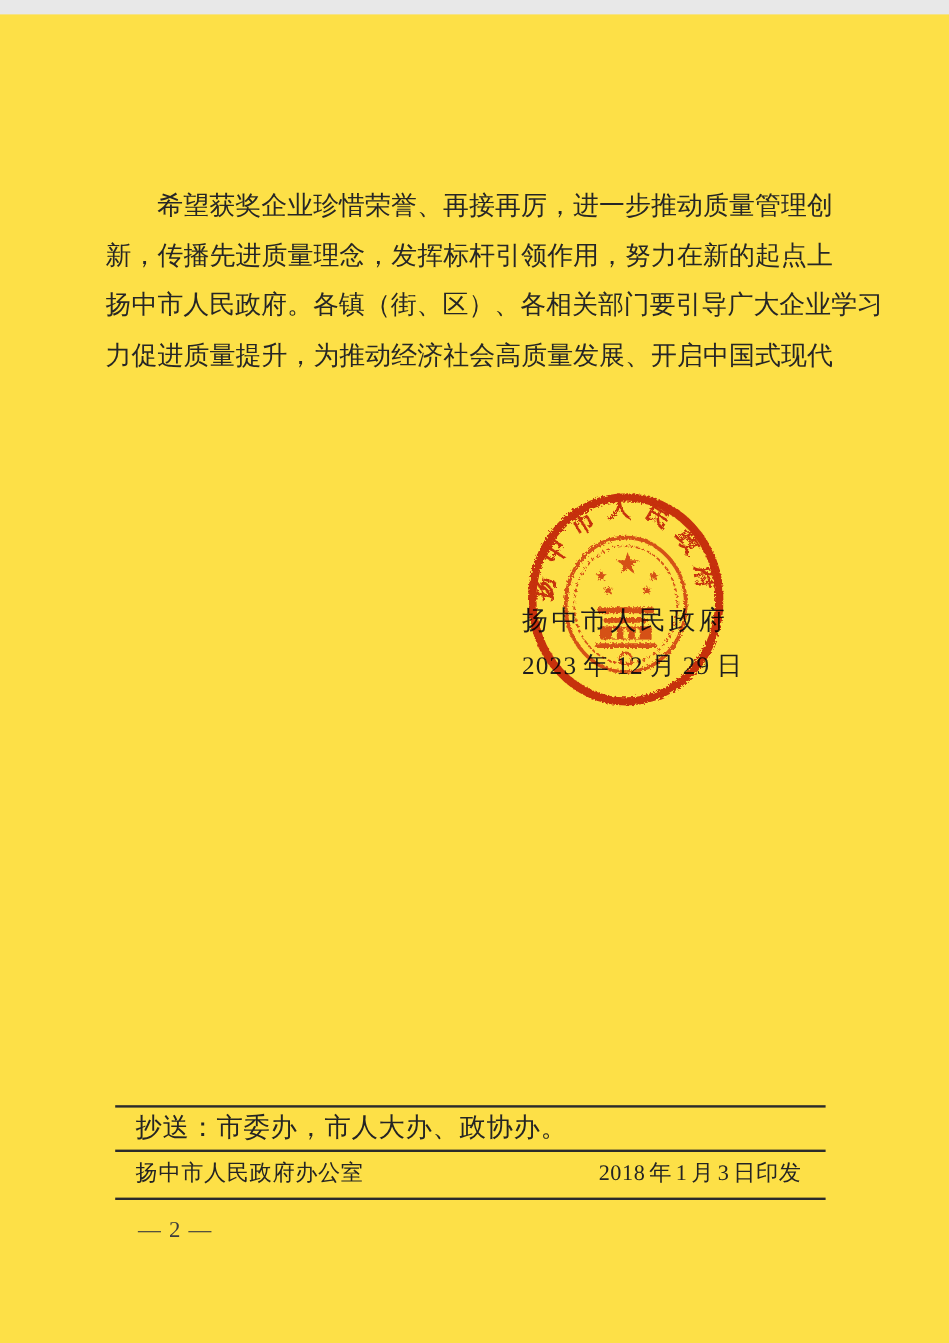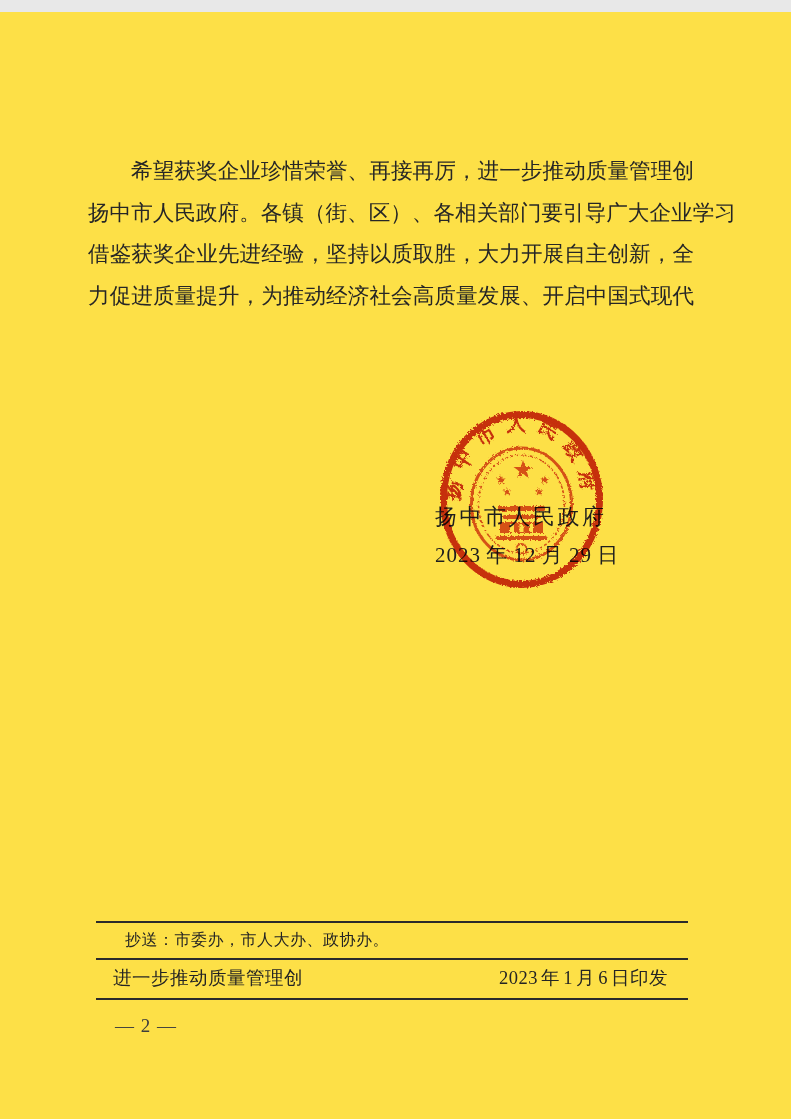--- a/index.html
+++ b/index.html
@@ -39,23 +39,23 @@
   .seal{
     position:absolute;left:440px;top:399px;width:163px;height:178px;
     mix-blend-mode:multiply;opacity:0.94;
   }
   
   .rule{position:absolute;left:96px;width:592px;height:2px;background:#2b2b2b;}
   .rule-1{top:909px;}
   .rule-2{top:946px;}
   .rule-3{top:986px;}
   .footer-cc{
-    position:absolute;left:108px;top:911px;width:592px;height:34px;
+    position:absolute;left:96px;top:911px;width:592px;height:34px;
     line-height:34px;padding-left:17px;box-sizing:border-box;
-    font-size:16px;letter-spacing:0.5px;color:#242424;white-space:nowrap;
+    font-size:22px;letter-spacing:0.5px;color:#242424;white-space:nowrap;
   }
   .footer-issue{
     position:absolute;left:96px;top:948px;width:592px;height:37px;
     line-height:37px;box-sizing:border-box;
     padding-left:17px;padding-right:20px;
     display:flex;justify-content:space-between;align-items:center;
     font-size:18.5px;color:#242424;white-space:nowrap;
   }
   .footer-issue .office{letter-spacing:0.5px;}
   .footer-issue .printdate{letter-spacing:0.5px;word-spacing:-2px;}
@@ -64,22 +64,22 @@
     font-size:19px;color:#3d3d3d;letter-spacing:1px;white-space:nowrap;
   }
 </style>
 </head>
 <body>
 
 <div class="page">
 
   <div class="body-text">
     <div class="body-line indent">希望获奖企业珍惜荣誉、再接再厉，进一步推动质量管理创</div>
+    <div class="body-line">新，传播先进质量理念，发挥标杆引领作用，努力在新的起点上</div>
     <div class="body-line">扬中市人民政府。各镇（街、区）、各相关部门要引导广大企业学习</div>
-    <div class="body-line">借鉴获奖企业先进经验，坚持以质取胜，大力开展自主创新，全</div>
     <div class="body-line">力促进质量提升，为推动经济社会高质量发展、开启中国式现代</div>
   </div>
 
   <div class="sig-name">扬中市人民政府</div>
   <div class="sig-date">2023 年 12 月 29 日</div>
 
   <svg class="seal" viewBox="0 0 163 178" aria-hidden="true">
     <defs>
       <filter id="stamp" x="-12%" y="-12%" width="124%" height="124%">
         <feTurbulence type="fractalNoise" baseFrequency="0.55" numOctaves="2" seed="7" result="n"></feTurbulence>
@@ -119,19 +119,19 @@
           <rect x="89" y="113" width="4" height="8"></rect>
         </g>
       </g>
     </g>
   </svg>
 
   <div class="rule rule-1"></div>
   <div class="footer-cc">抄送：市委办，市人大办、政协办。</div>
   <div class="rule rule-2"></div>
   <div class="footer-issue">
-    <span class="office">进一步推动质量管理创</span>
-    <span class="printdate">2023 年 1 月 6 日印发</span>
+    <span class="office">扬中市人民政府办公室</span>
+    <span class="printdate">2018 年 1 月 3 日印发</span>
   </div>
   <div class="rule rule-3"></div>
   <div class="page-number">— 2 —</div>
 
 </div>
 
 </body></html>

